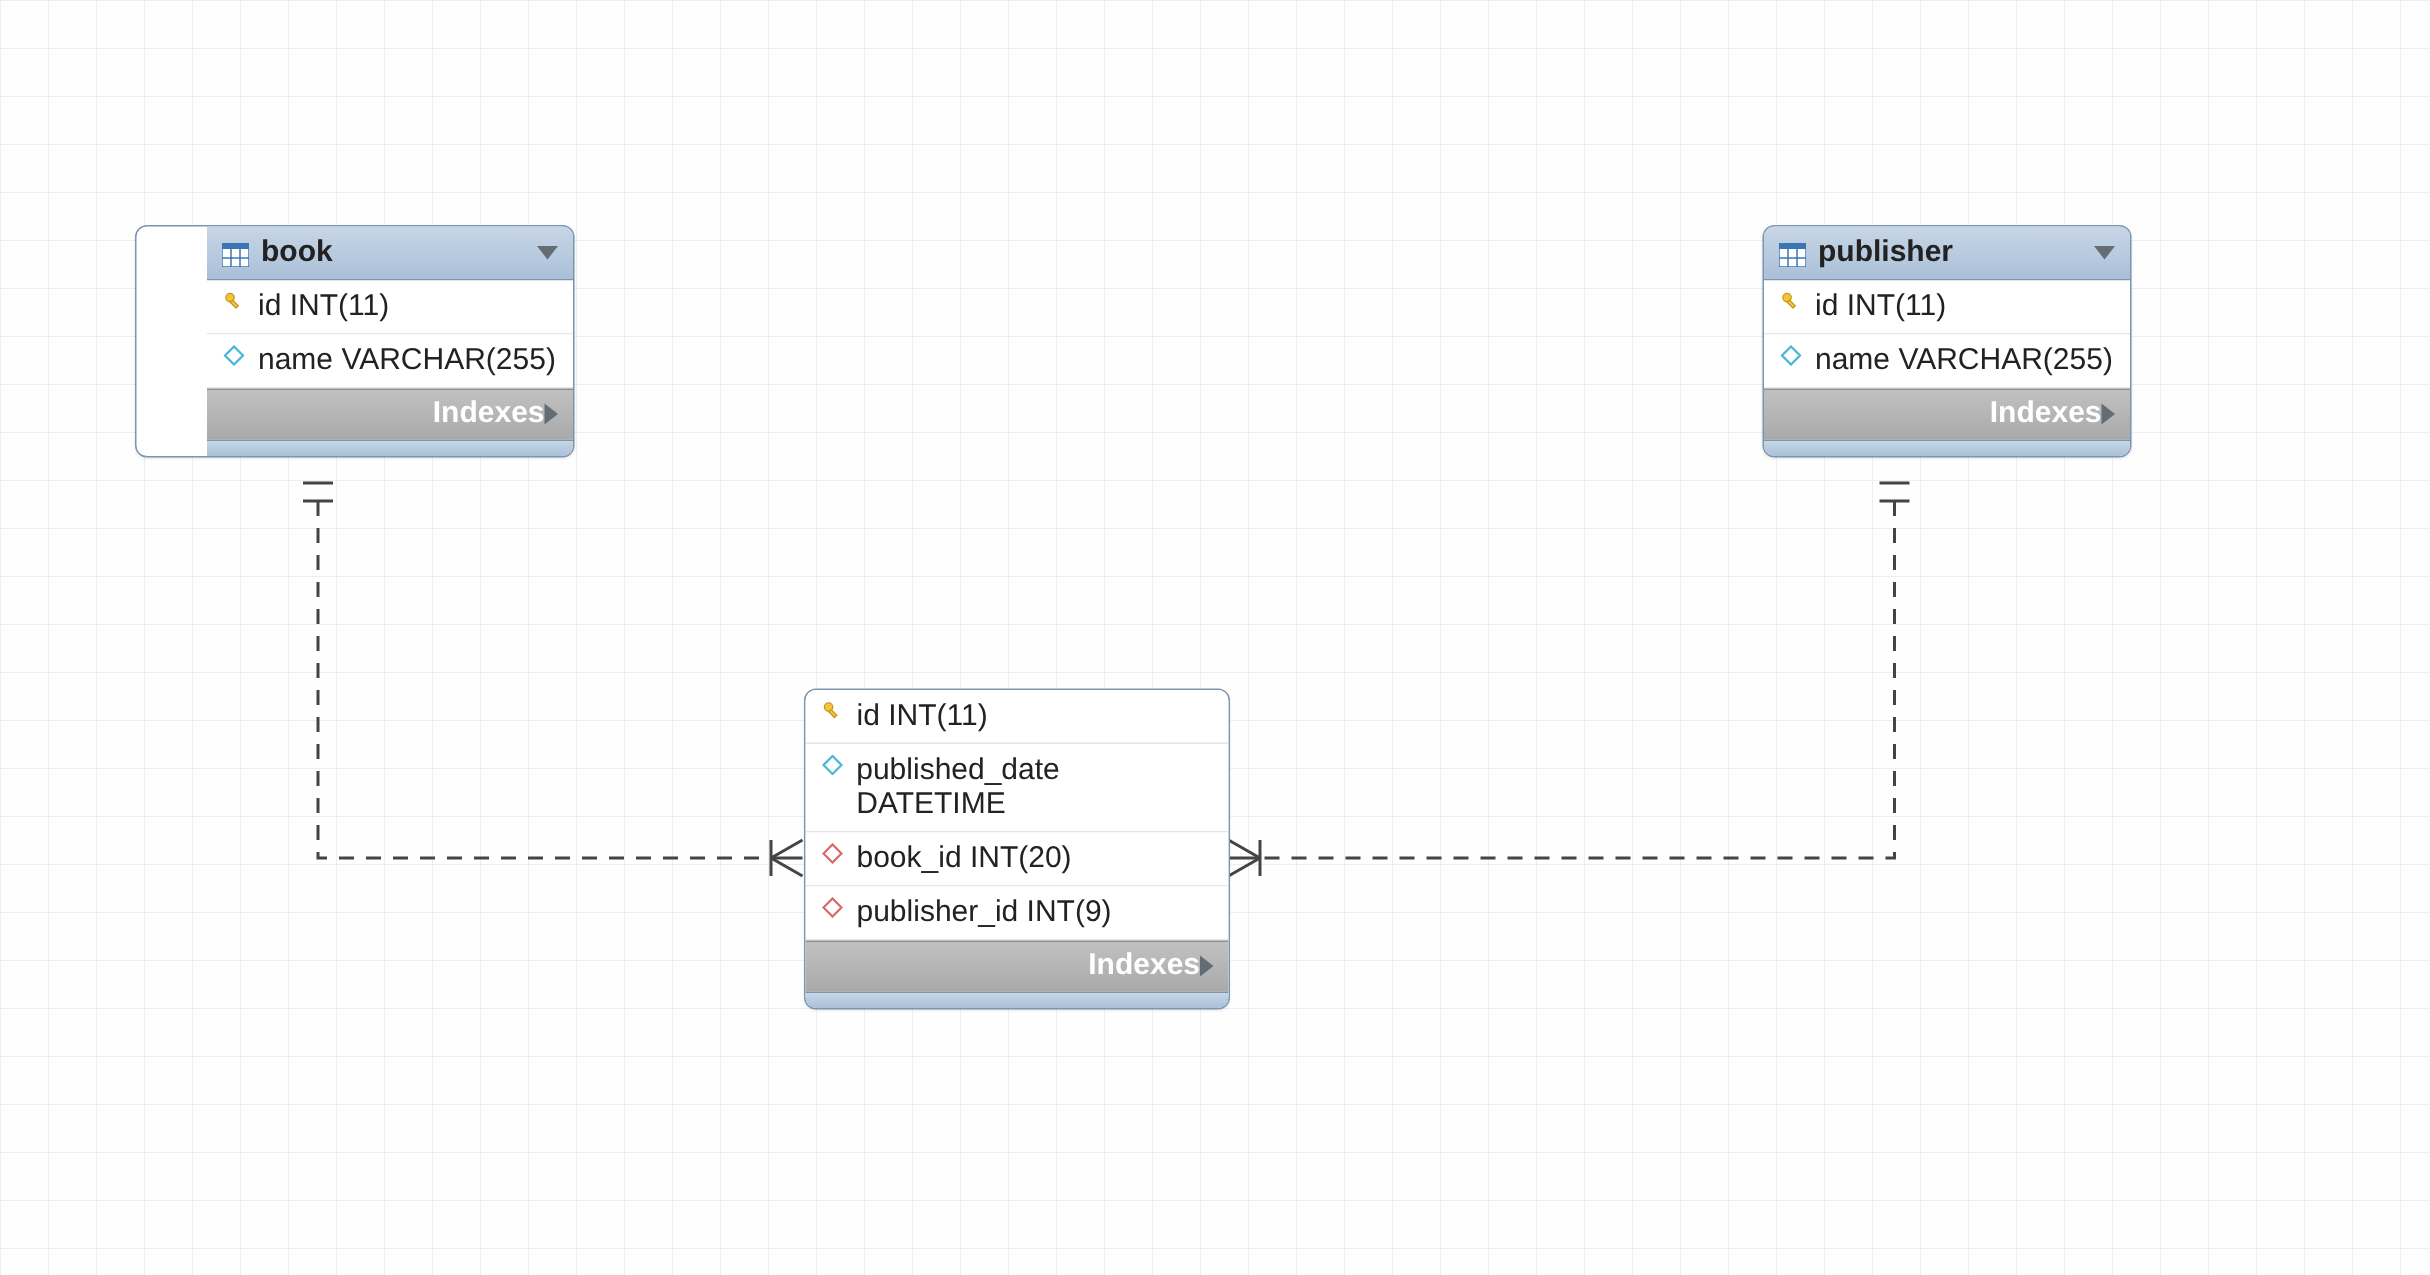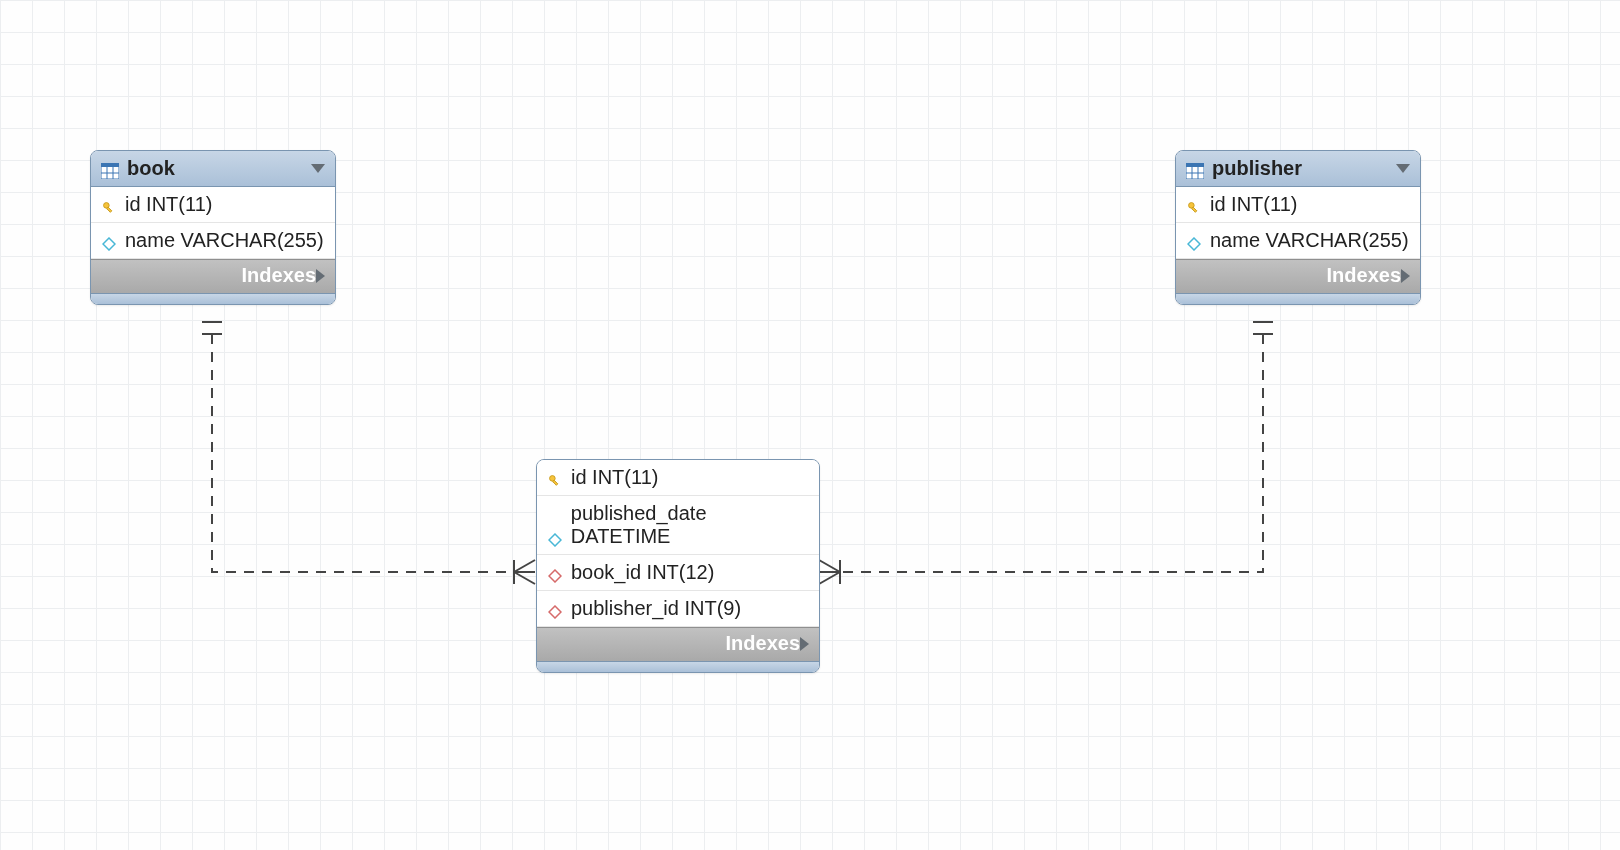--- a/index.html
+++ b/index.html
@@ -32,21 +32,21 @@
   .entity-header .title{flex:1;}
   .table-ico{
     width:18px;height:16px;
   }
   .table-ico svg{width:100%;height:100%;}
   .chevron{
     width:0;height:0;border-left:7px solid transparent;border-right:7px solid transparent;border-top:9px solid #646c74;
   }
   .chevron.right{border-top:7px solid transparent;border-bottom:7px solid transparent;border-left:9px solid #646c74;border-right:none;}
   .col-row{
-    display:flex;align-items:flex-end;gap:8px;
+    display:flex;align-items:flex-start;gap:8px;
     padding:6px 10px;
     border-bottom:1px solid #e5e5e5;
     background:#fff;
   }
   .col-row:last-of-type{border-bottom:none;}
   .indexes{
     display:flex;align-items:center;justify-content:flex-end;
     background:linear-gradient(#c1c1c1,#a9a9a9);
     border-top:1px solid #8f8f8f;
     padding:4px 10px 6px;
@@ -83,21 +83,21 @@
     <line x1="1253" y1="322" x2="1273" y2="322"></line>
     <line x1="1253" y1="334" x2="1273" y2="334"></line>
     <path class="dash" d="M1263 334 L1263 572 L840 572"></path>
     <line x1="840" y1="560" x2="840" y2="584"></line>
     <line x1="840" y1="572" x2="819" y2="560"></line>
     <line x1="840" y1="572" x2="819" y2="572"></line>
     <line x1="840" y1="572" x2="819" y2="584"></line>
   </g>
 </svg>
 
-<div class="entity" style="left:90px;top:150px;width:244px;">
+<div class="entity" style="left:90px;top:150px;width:244px;padding-left:47px;">
   <div class="entity-header">
     <span class="table-ico">
       <svg viewBox="0 0 18 16">
           <rect x="0" y="0" width="18" height="16" rx="1" fill="#fff" stroke="#3b75b3"></rect>
           <rect x="0" y="0" width="18" height="4" fill="#3b75b3"></rect>
           <line x1="0" y1="10" x2="18" y2="10" stroke="#3b75b3"></line>
           <line x1="6" y1="4" x2="6" y2="16" stroke="#3b75b3"></line>
           <line x1="12" y1="4" x2="12" y2="16" stroke="#3b75b3"></line>
         </svg>
     </span>
@@ -183,21 +183,21 @@
         </svg>
     </span>
     <span>published_date DATETIME</span>
   </div>
   <div class="col-row">
     <span class="ico diamond">
       <svg viewBox="0 0 14 14">
           <polygon points="7,1 13,7 7,13 1,7" fill="#fff" stroke="#d66a6a" stroke-width="1.5"></polygon>
         </svg>
     </span>
-    <span>book_id INT(12)</span>
+    <span>book_id INT(20)</span>
   </div>
   <div class="col-row">
     <span class="ico diamond">
       <svg viewBox="0 0 14 14">
           <polygon points="7,1 13,7 7,13 1,7" fill="#fff" stroke="#d66a6a" stroke-width="1.5"></polygon>
         </svg>
     </span>
     <span>publisher_id INT(9)</span>
   </div>
   <div class="indexes">

